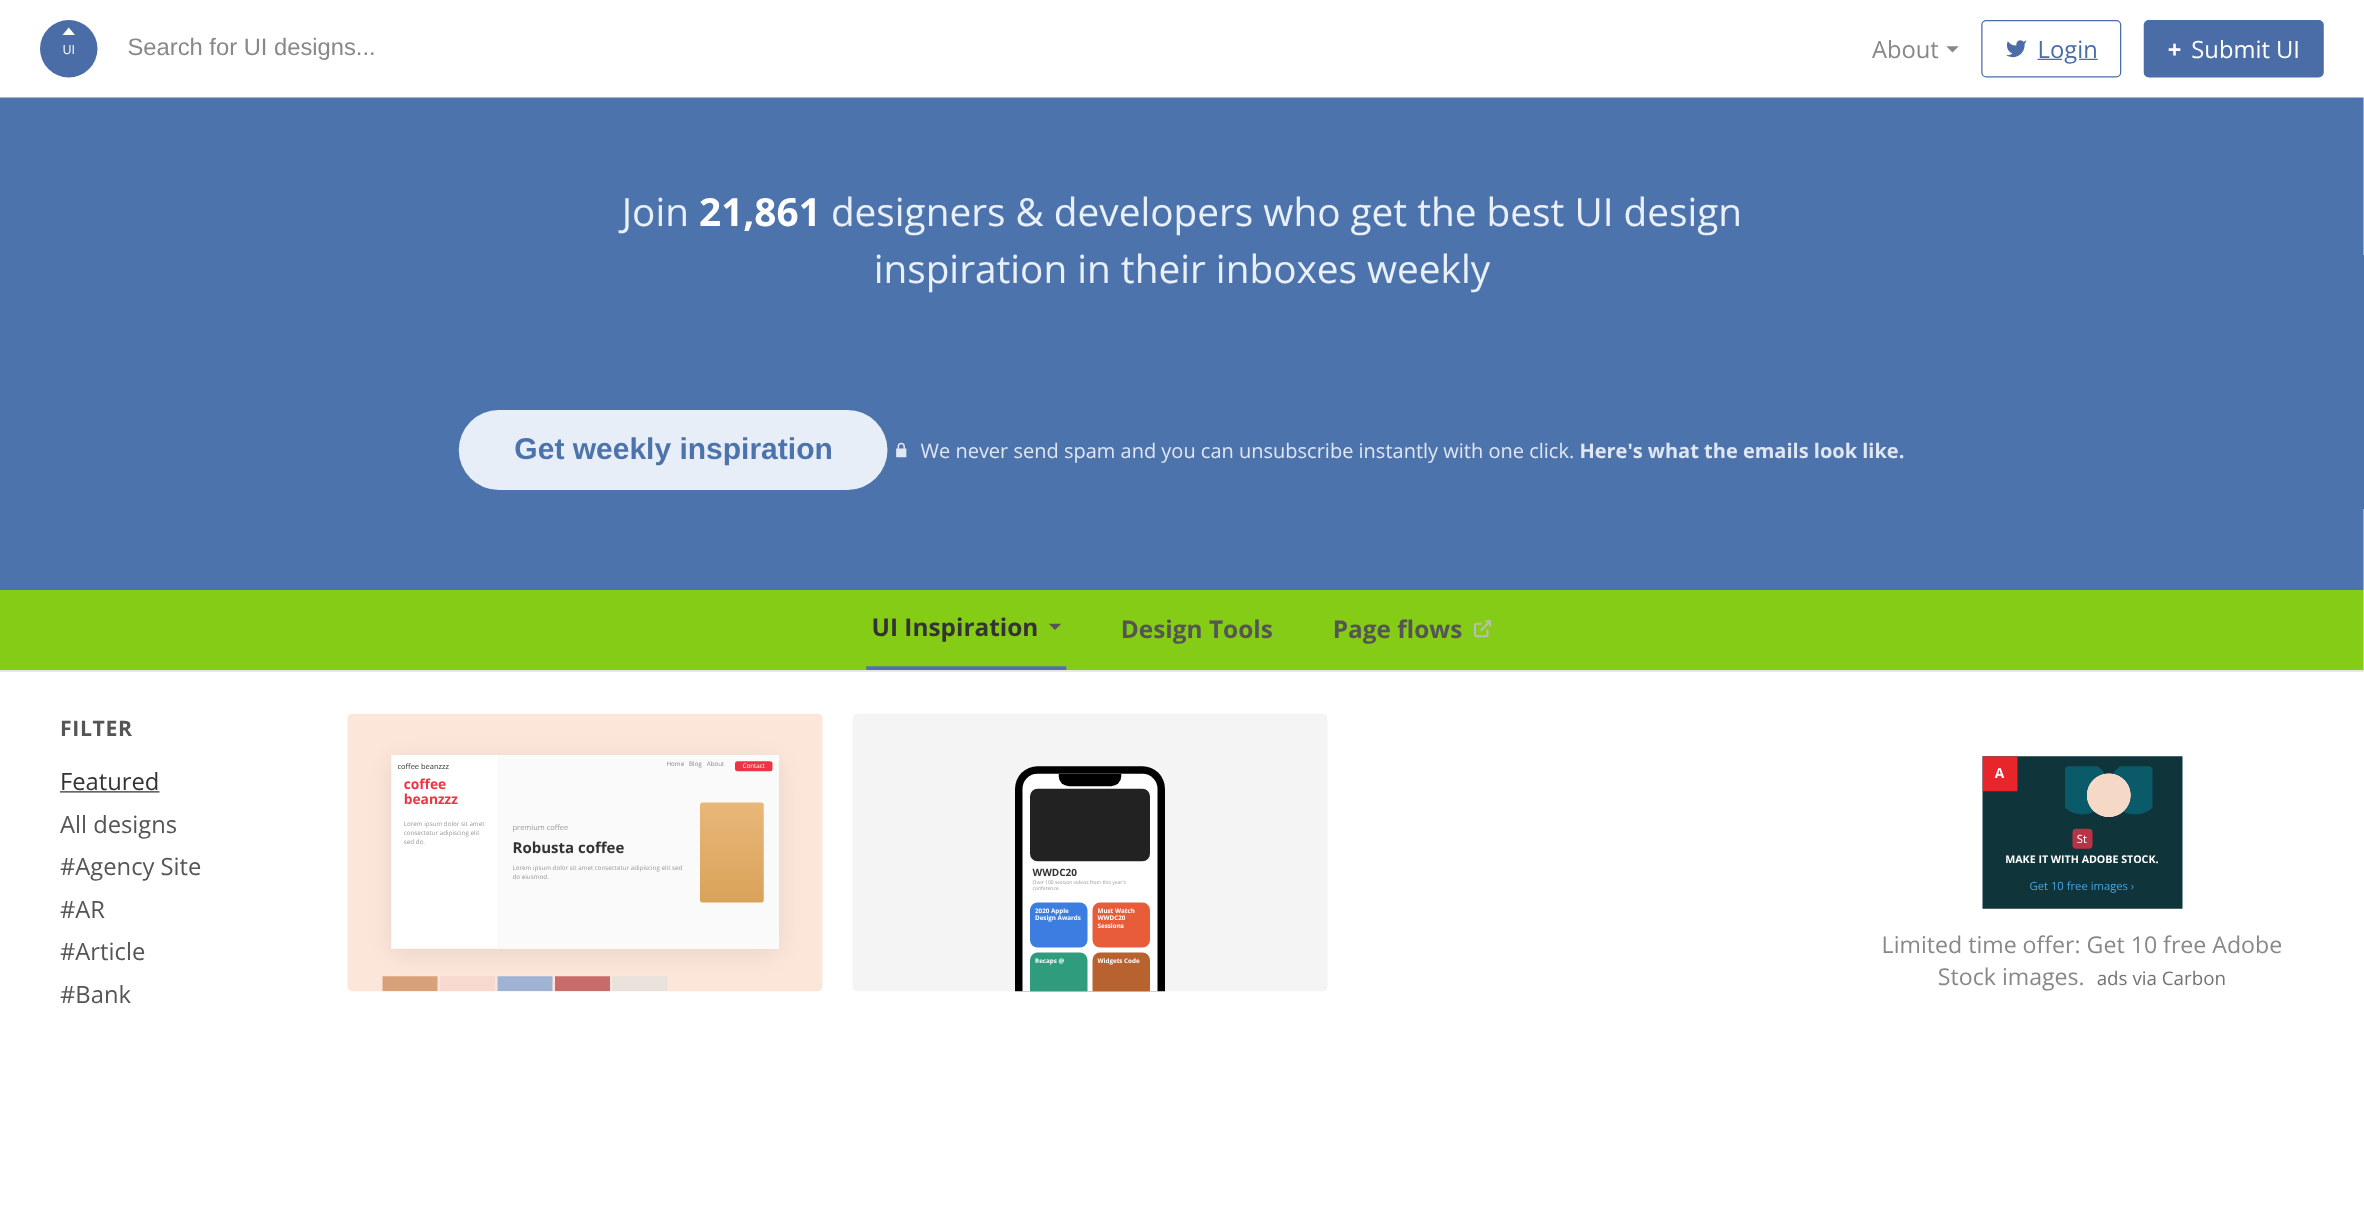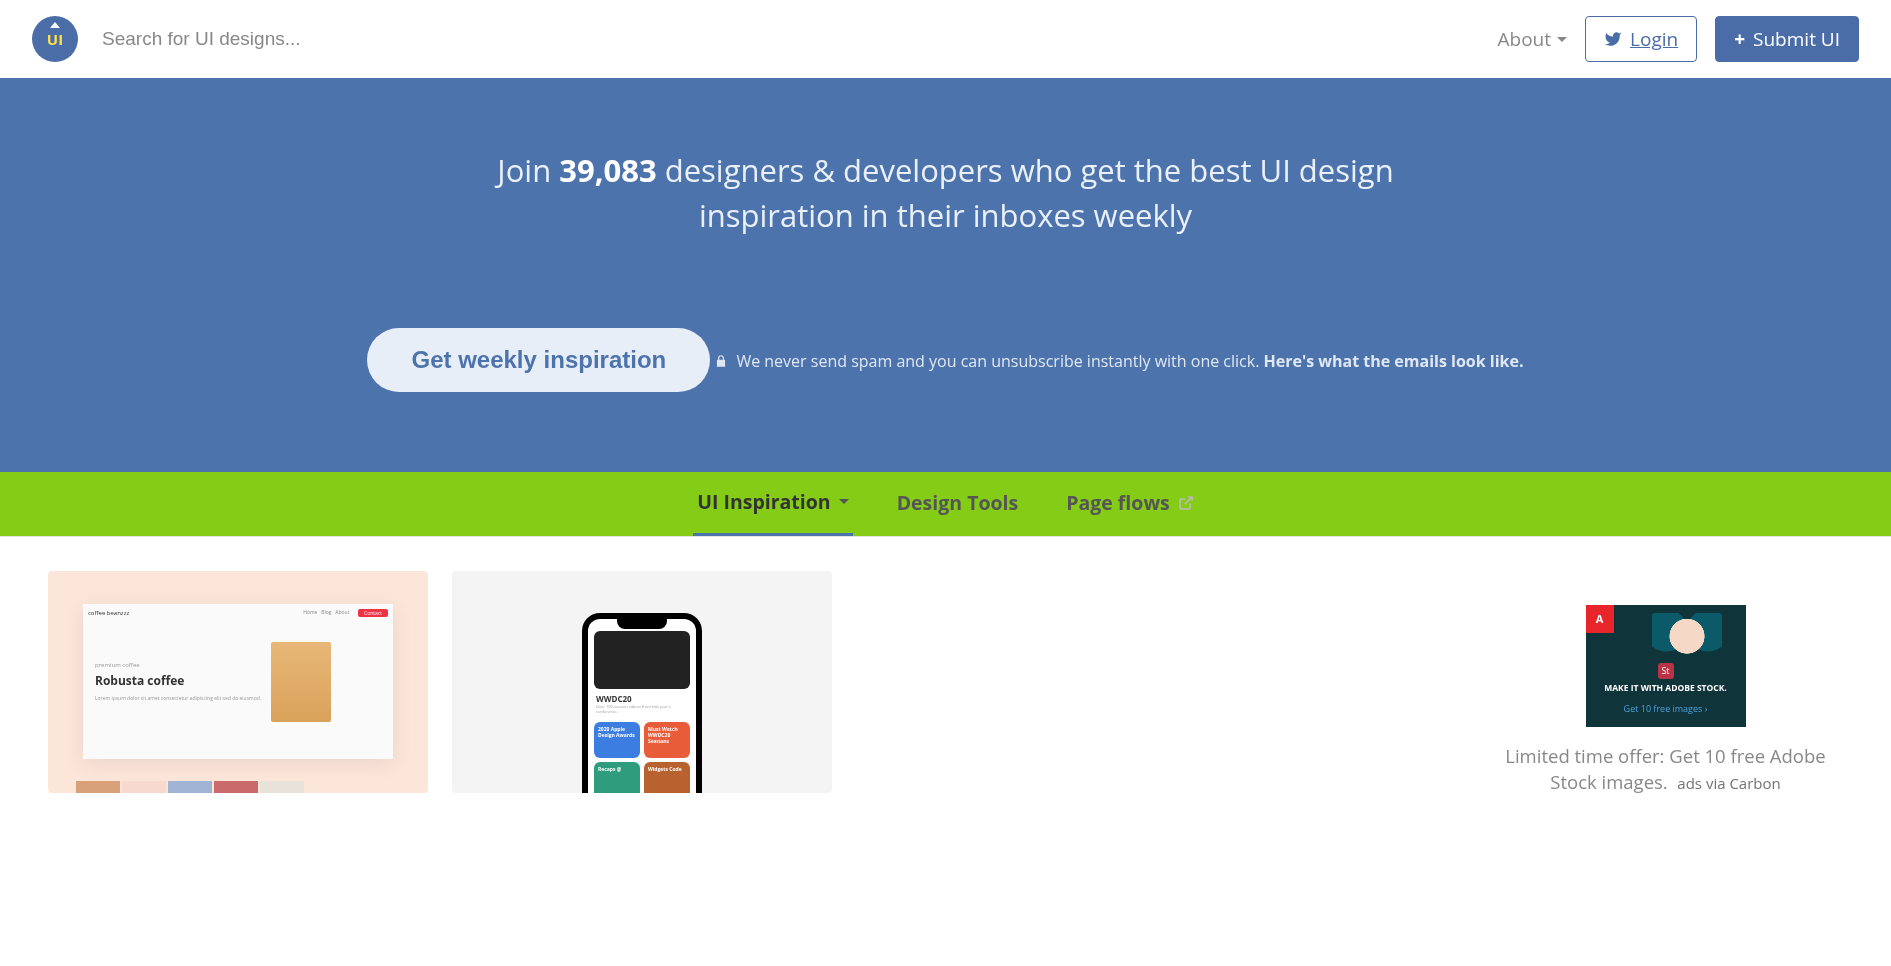--- a/index.html
+++ b/index.html
@@ -1,20 +1,20 @@
 <!DOCTYPE html>
 <html><head>
 <meta charset="utf-8">
 <style>
 * { margin: 0; padding: 0; box-sizing: border-box; }
 body { font-family: "Open Sans", -apple-system, BlinkMacSystemFont, "Segoe UI", Roboto, sans-serif; background: #fff; color: #333; }
 
 
 .header { display: flex; align-items: center; padding: 8px 32px; background: #fff; height: 78px; }
-.logo { width: 46px; height: 46px; border-radius: 50%; background: #4a6da7; display: flex; align-items: center; justify-content: center; color: #fde047; font-weight: 700; font-size: 15px; position: relative; flex-shrink: 0; }
+.logo { width: 46px; height: 46px; border-radius: 50%; background: #4a6da7; display: flex; align-items: center; justify-content: center; color: #ffffff; font-weight: 400; font-size: 10px; position: relative; flex-shrink: 0; }
 .logo::before { content: ""; position: absolute; top: 6px; left: 50%; transform: translateX(-50%); width: 0; height: 0; border-left: 5px solid transparent; border-right: 5px solid transparent; border-bottom: 6px solid #fff; }
 .search-input { border: none; outline: none; font-size: 19px; padding: 10px 24px; flex: 1; color: #333; }
 .search-input::placeholder { color: #888; }
 .header-right { display: flex; align-items: center; gap: 18px; }
 .about-link { color: #888; font-size: 19px; text-decoration: none; display: flex; align-items: center; gap: 6px; }
 .caret-down { width: 0; height: 0; border-left: 5px solid transparent; border-right: 5px solid transparent; border-top: 5px solid #888; }
 .btn { display: inline-flex; align-items: center; gap: 8px; padding: 9px 18px; font-size: 19px; border-radius: 4px; cursor: pointer; text-decoration: none; }
 .btn-login { border: 1px solid #4a6da7; color: #4a6da7; background: #fff; text-decoration: underline; }
 .btn-submit { border: 1px solid #4a6da7; background: #4a6da7; color: #fff; }
 .twitter-icon { width: 18px; height: 18px; }
@@ -102,21 +102,21 @@
     </a>
     <a class="btn btn-submit">
       <span class="plus-icon">+</span>
       <span>Submit UI</span>
     </a>
   </div>
 </header>
 
 <section class="hero">
   <h1 class="hero-title">
-    <span>Join </span><strong>39,083</strong><span> designers &amp; developers who get the best UI design inspiration in their inboxes weekly</span>
+    <span>Join </span><strong>21,861</strong><span> designers &amp; developers who get the best UI design inspiration in their inboxes weekly</span>
   </h1>
   <button class="hero-cta">Get weekly inspiration</button>
   <div class="hero-note">
     <svg class="lock-icon" viewBox="0 0 24 24" fill="#dfe7f2">
         <path d="M12 2a5 5 0 00-5 5v3H5v12h14V10h-2V7a5 5 0 00-5-5zm-3 5a3 3 0 016 0v3H9V7z"></path>
       </svg>
     <span>
       <span>We never send spam and you can unsubscribe instantly with one click. </span><strong>Here's what the emails look like.</strong>
     </span>
   </div>
@@ -134,29 +134,44 @@
     <div class="tab">
       <span>Page flows</span>
       <svg class="ext-icon" viewBox="0 0 24 24" fill="none" stroke="#bbb" stroke-width="2.5">
           <path d="M18 13v6a2 2 0 01-2 2H5a2 2 0 01-2-2V8a2 2 0 012-2h6M15 3h6v6M10 14L21 3"></path>
         </svg>
     </div>
   </div>
 </nav>
 
 <div class="content">
+  <aside class="sidebar">
+    <h3 class="filter-title">FILTER</h3>
+    <ul class="filter-list">
+      <li class="active">Featured</li>
+      <li>All designs</li>
+      <li>#Agency Site</li>
+      <li>#AR</li>
+      <li>#Article</li>
+      <li>#Bank</li>
+    </ul>
+  </aside>
 
   <div class="cards">
 
     <div class="card card1">
       <div class="card1-header">
         <span>coffee beanzzz</span>
         <span style="display:flex;gap:6px;font-size:5px;color:#888">Home &nbsp; Blog &nbsp; About &nbsp; <span style="background:#e34;color:#fff;padding:1px 6px;border-radius:2px">Contact</span></span>
       </div>
       <div class="card1-inner">
+        <div class="card1-left">
+          <div class="card1-brand"><span>coffee</span><br><span>beanzzz</span></div>
+          <div class="card1-desc">Lorem ipsum dolor sit amet consectetur adipiscing elit sed do.</div>
+        </div>
         <div class="card1-main">
           <div class="card1-text">
             <small>premium coffee</small>
             <span>Robusta coffee</span>
             <p>Lorem ipsum dolor sit amet consectetur adipiscing elit sed do eiusmod.</p>
           </div>
           <div class="card1-bag"></div>
         </div>
       </div>
       <div class="card1-footer">

